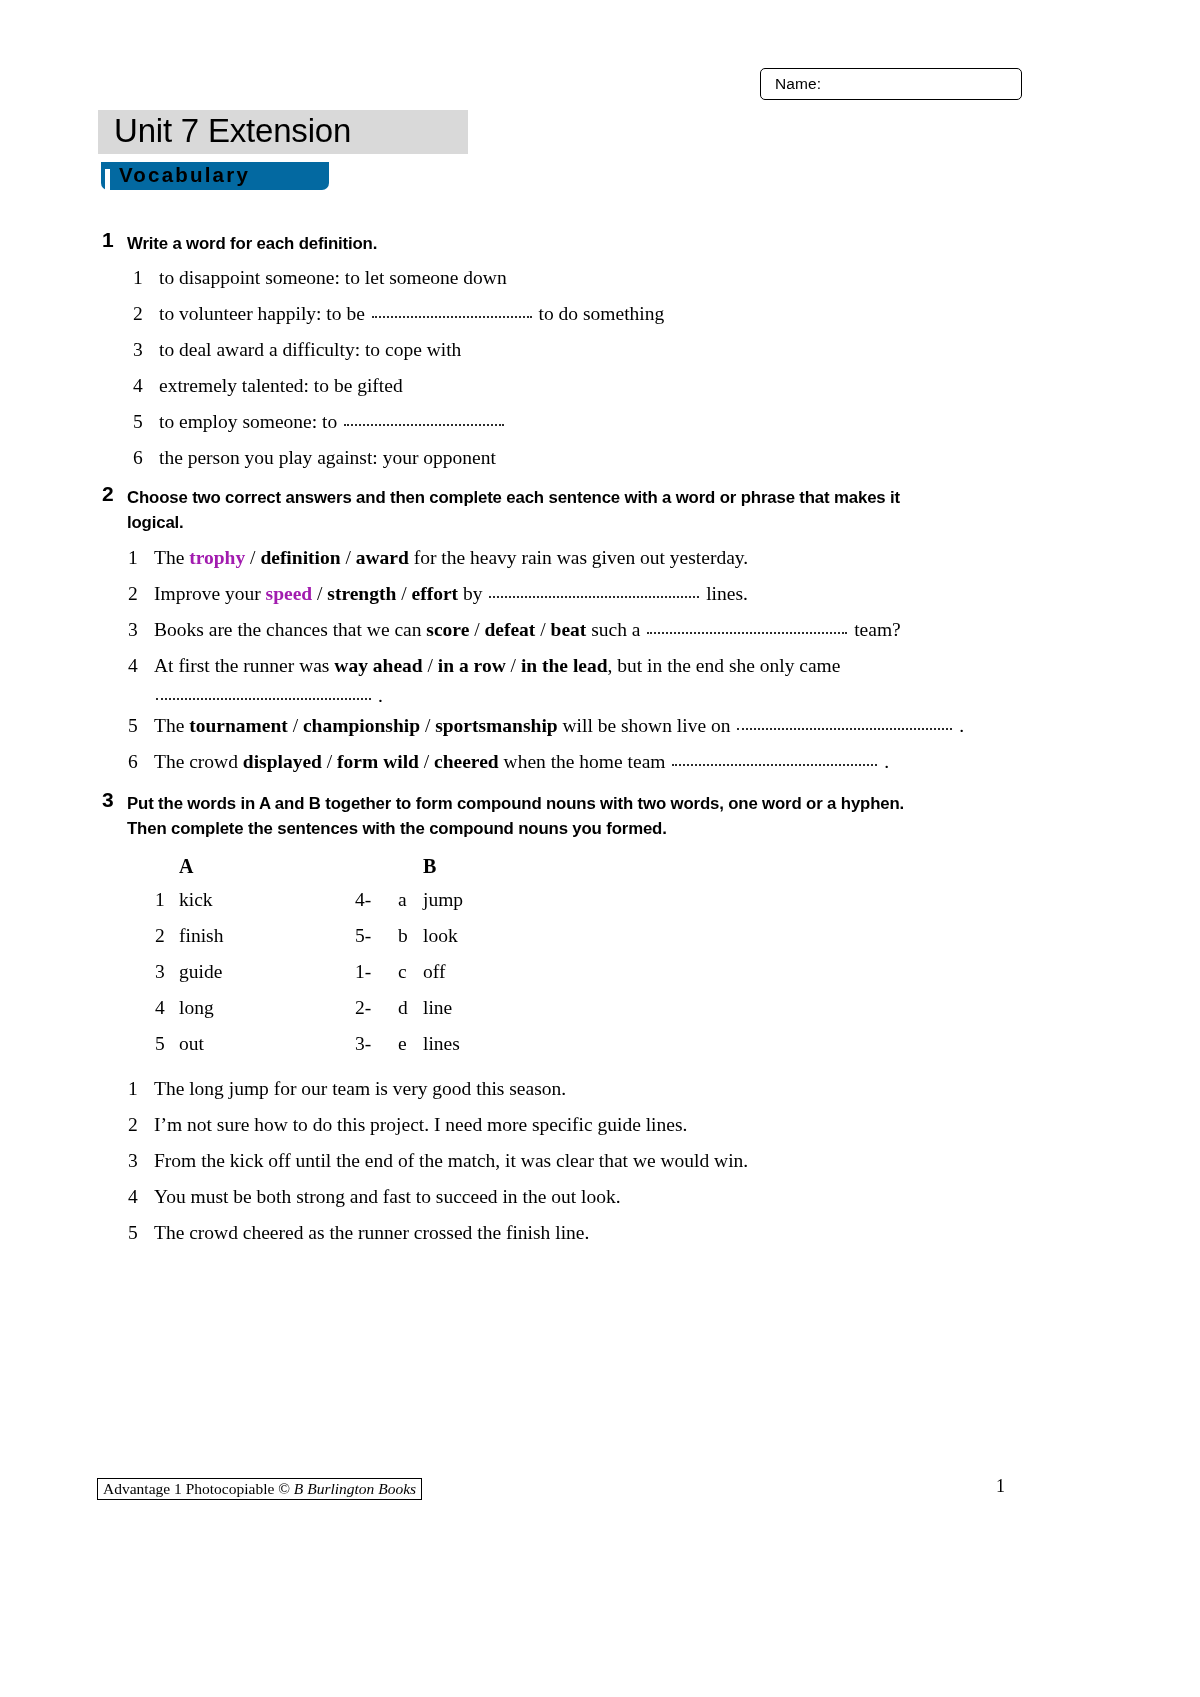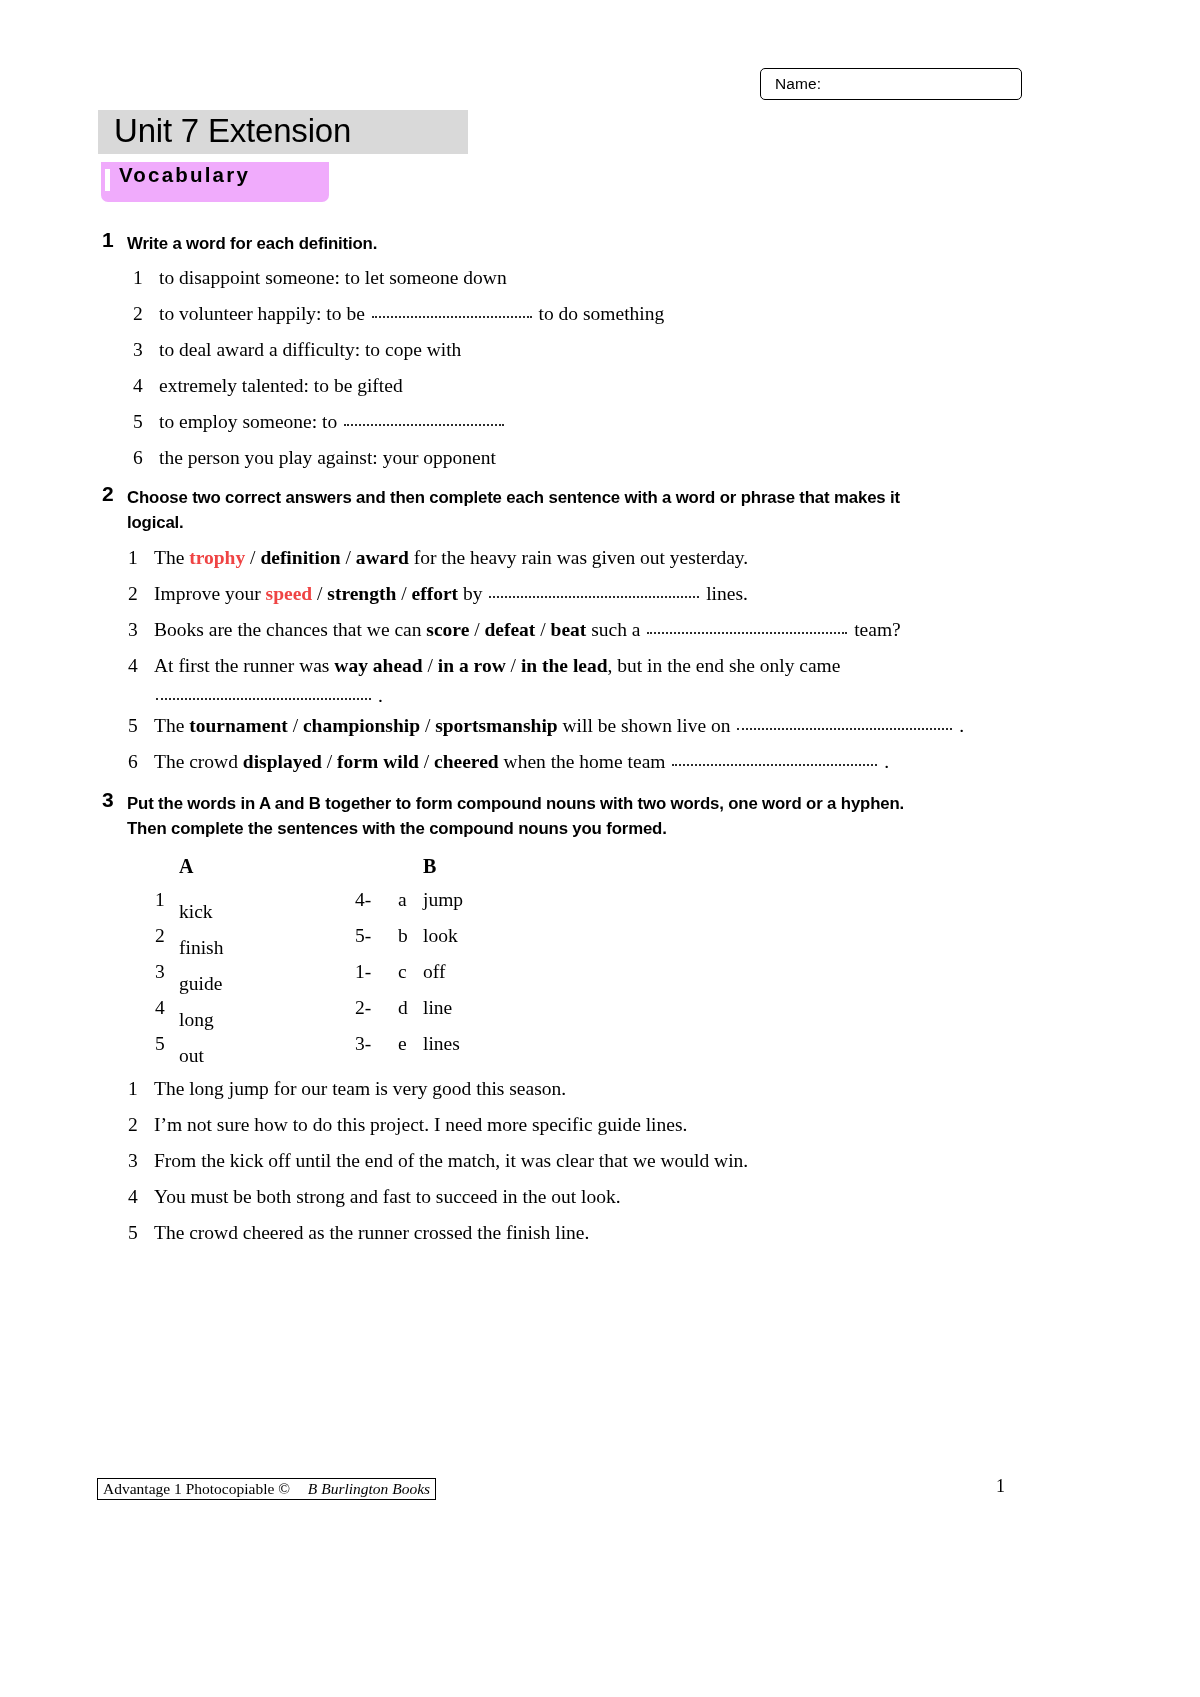--- a/index.html
+++ b/index.html
@@ -63,22 +63,22 @@
     letter-spacing: -0.2px;
     white-space: nowrap;
   }
 
   
   .vocab-band {
     position: absolute;
     left: 101px;
     top: 162px;
     width: 228px;
-    height: 40px;
-    background: #f0abfc;
+    height: 28px;
+    background: #0369a1;
     border-radius: 0 0 7px 7px;
   }
   .vocab-tab {
     position: absolute;
     left: 4px;
     top: 7px;
     width: 5px;
     height: 22px;
     background: #ffffff;
   }
@@ -127,40 +127,40 @@
     width: 22px;
     text-align: left;
   }
   .item .txt {
     position: absolute;
     left: 26px;
     white-space: nowrap;
   }
 
   b.choice { font-weight: bold; }
-  b.choice.red { color: #ef4444; }
+  b.choice.red { color: #a21caf; }
   .sep { font-weight: normal; }
 
   
   .blank {
     display: inline-block;
     vertical-align: 2px;
     border-bottom: 2.2px dotted #2b2b2b;
     height: 11px;
     margin: 0 2px;
   }
 
   
   .mt {
     position: absolute;
     font-size: 19.5px;
     line-height: 36px;
   }
   .mt .col-a-num  { position: absolute; left: 0px;   width: 20px; }
-  .mt .col-a-word { position: absolute; left: 24px; margin-top: 12px;  }
+  .mt .col-a-word { position: absolute; left: 24px;  }
   .mt .col-ans    { position: absolute; left: 200px; }
   .mt .col-b-let  { position: absolute; left: 243px; }
   .mt .col-b-word { position: absolute; left: 268px; }
   .mt-head {
     position: absolute;
     font-weight: bold;
     font-size: 20px;
     font-family: "Liberation Serif", serif;
   }
 
@@ -169,21 +169,21 @@
     position: absolute;
     left: 97px;
     top: 1478px;
     height: 22px;
     border: 1px solid #000;
     box-sizing: border-box;
     padding: 1px 5px 0 5px;
     font-size: 15.5px;
     white-space: nowrap;
   }
-  .footer-box .it { font-style: italic; margin-left: 14px; }
+  .footer-box .it { font-style: italic; }
   .page-no {
     position: absolute;
     left: 996px;
     top: 1476px;
     font-size: 18px;
   }
 </style>
 </head>
 <body>
 

